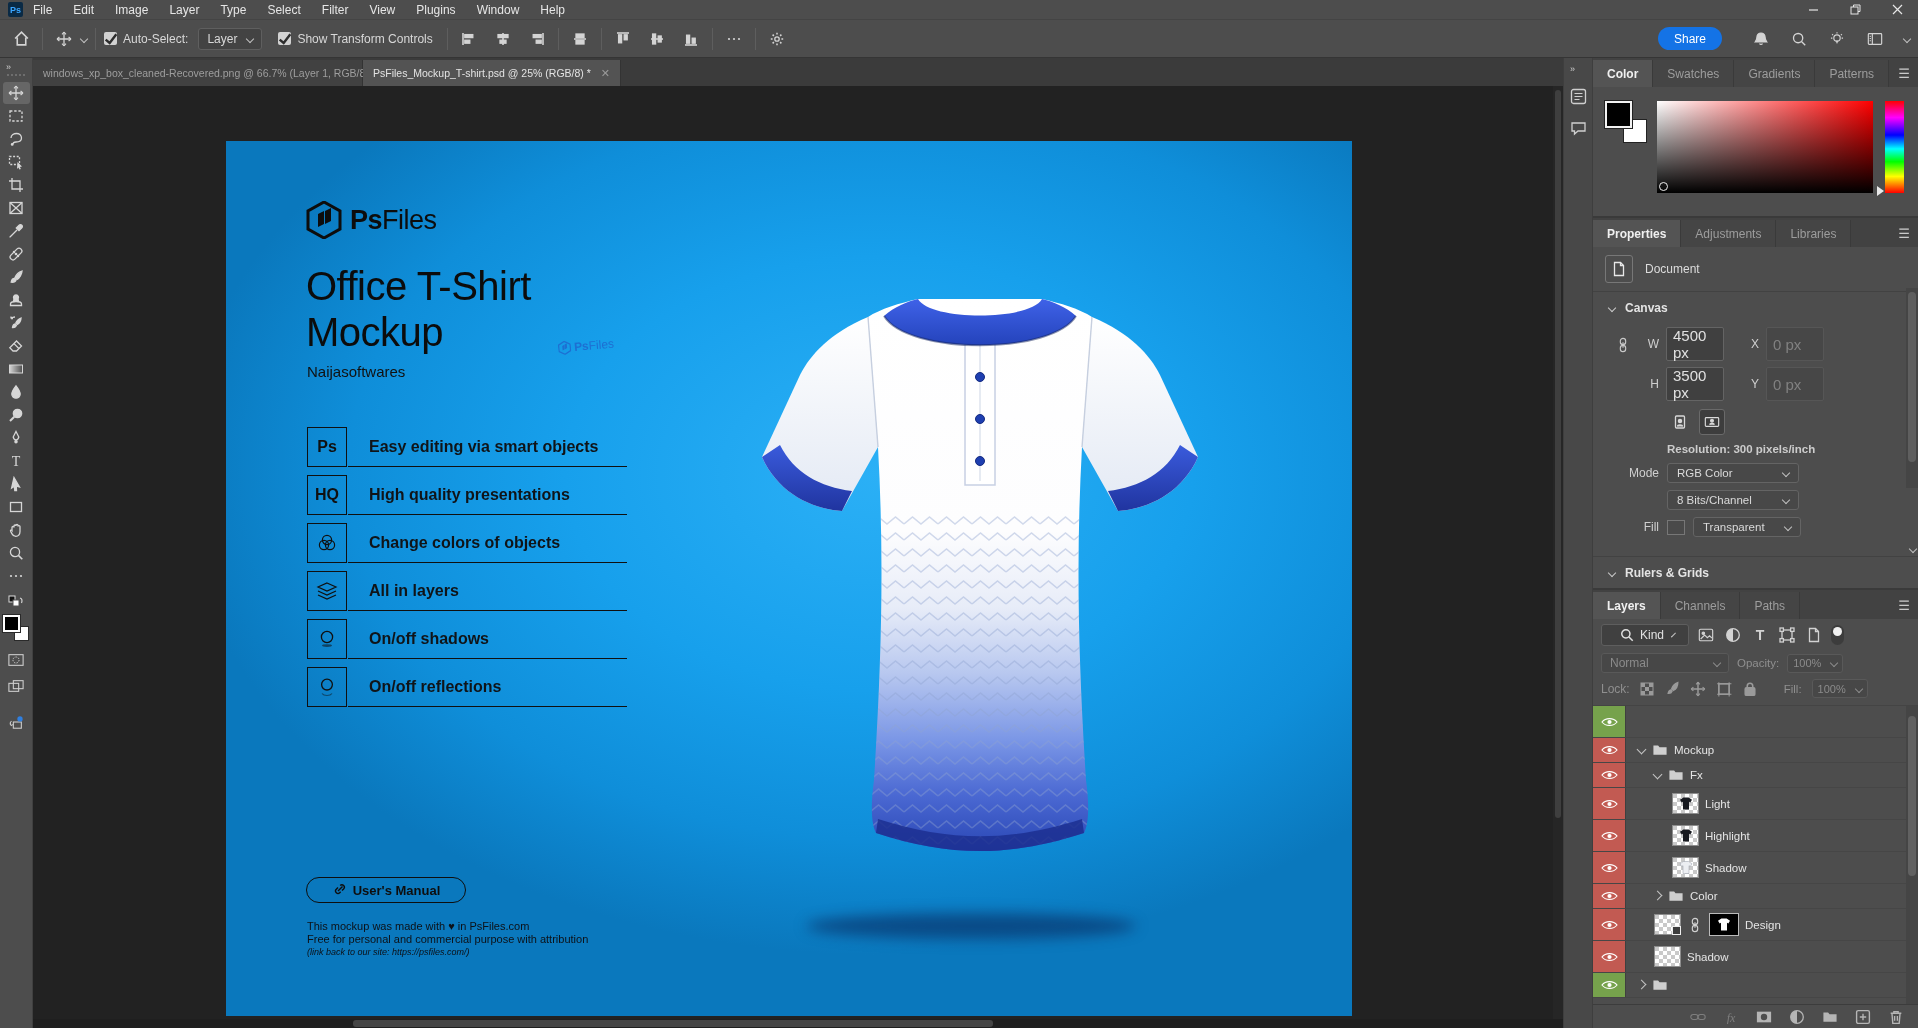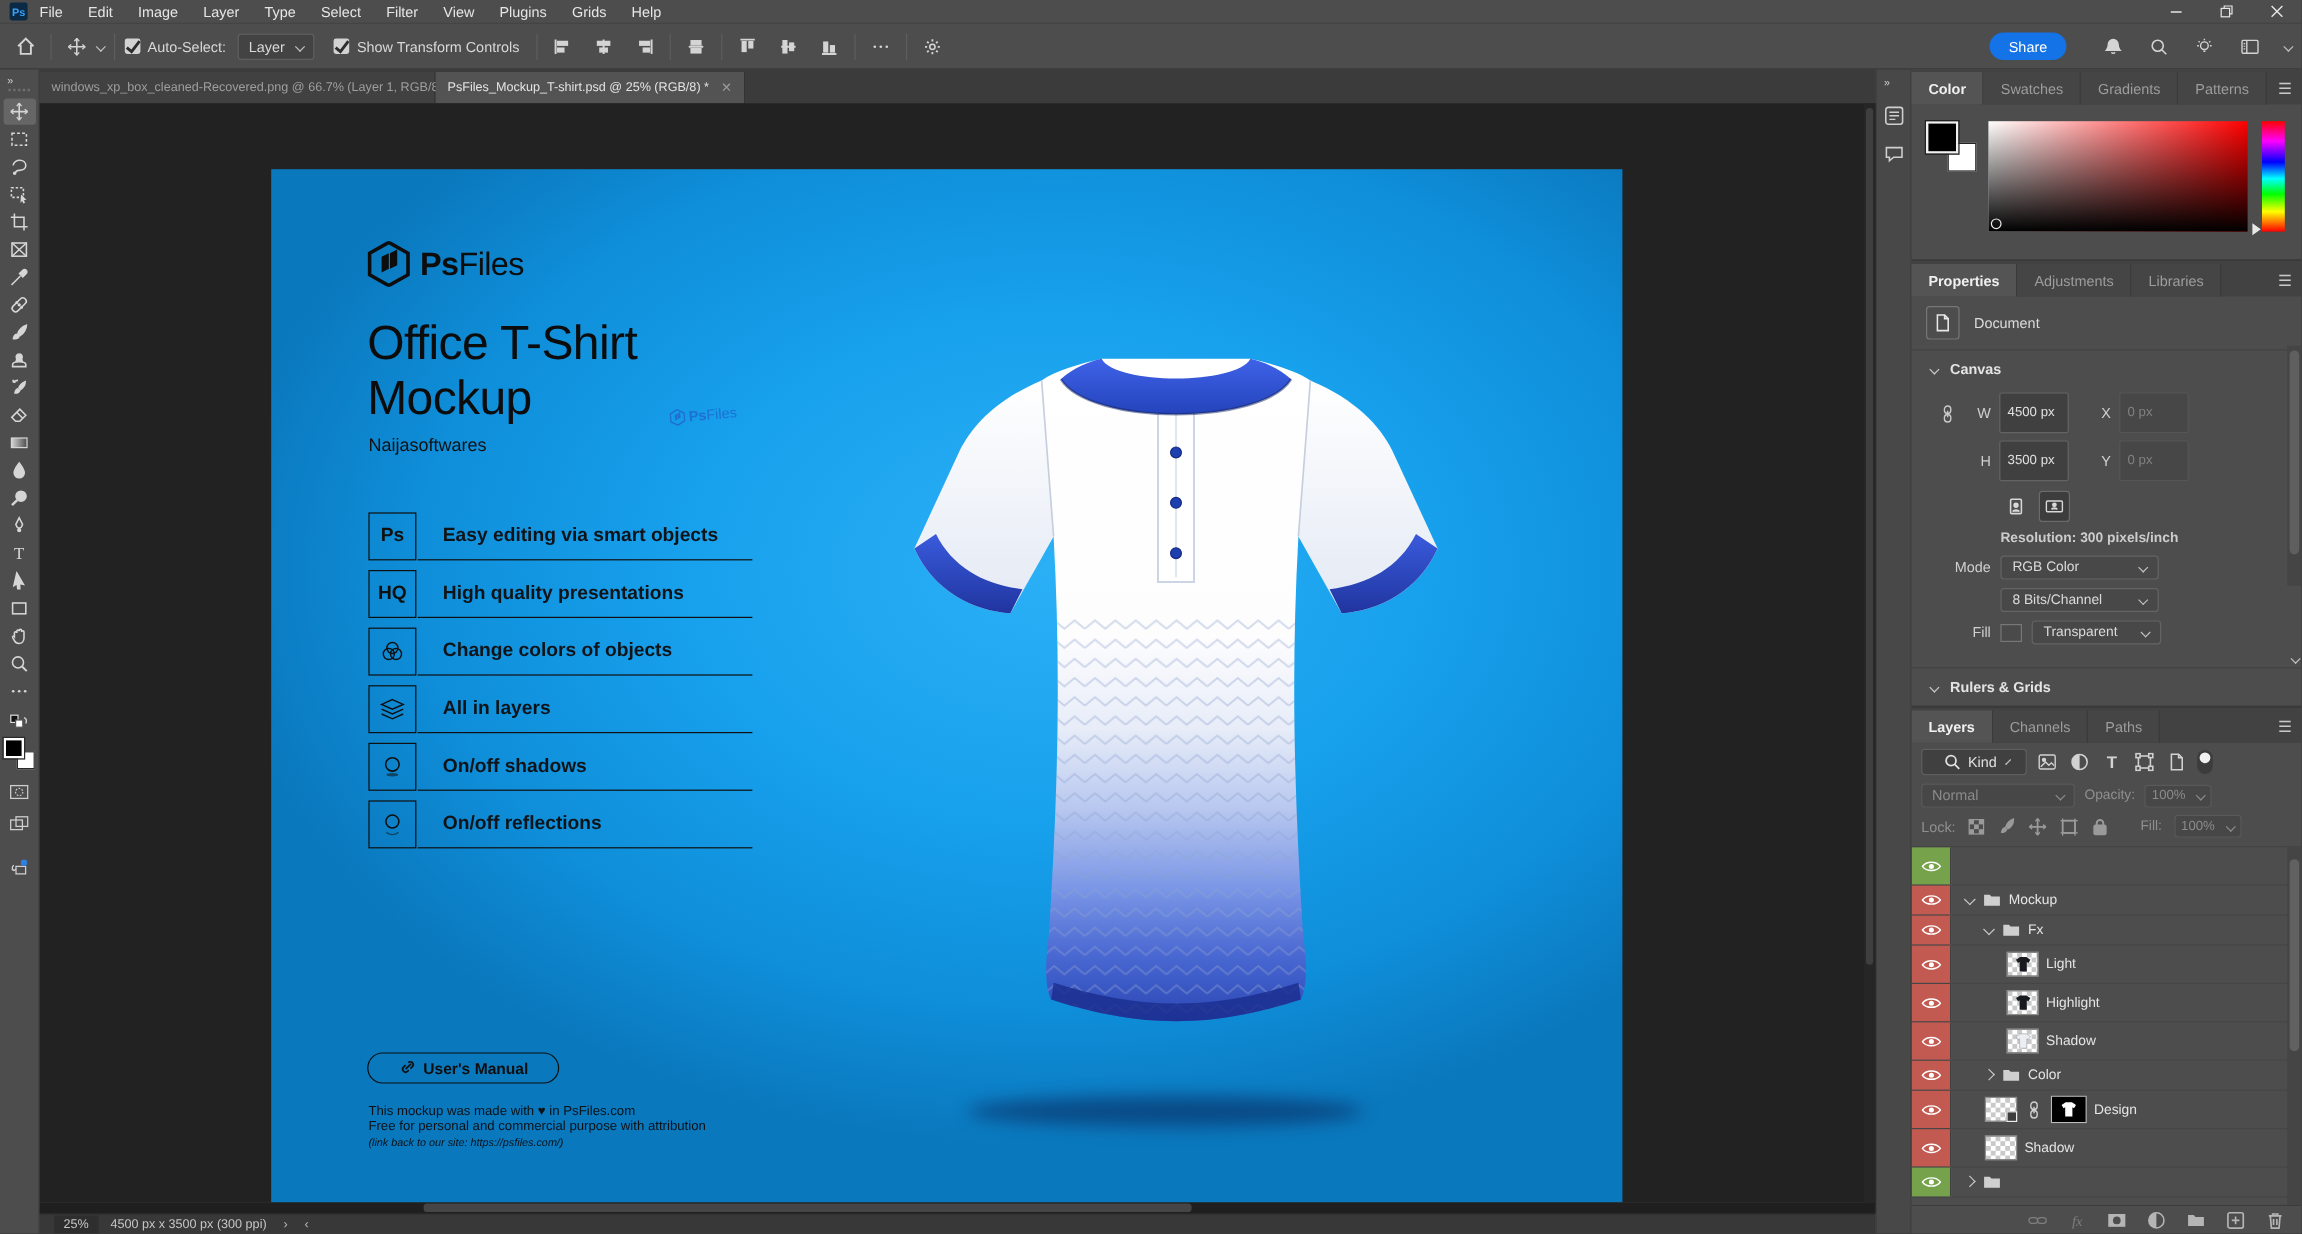--- a/index.html
+++ b/index.html
@@ -116,21 +116,21 @@
   .panel-props { height:372px; border-bottom:2px solid #3a3a3a; position:relative; }
   .doc-row { display:flex; align-items:center; gap:12px; padding:8px 12px; border-bottom:1px solid #424242; }
   .doc-icobox { width:28px; height:28px; border:1px solid #777; border-radius:3px; display:flex; align-items:center; justify-content:center; color:#e8e8e8; }
   .sect-head { display:flex; align-items:center; gap:10px; padding:9px 12px 6px; font-weight:bold; color:#e4e4e4; }
   .sect-head .chev { border-color:#c9c9c9; }
   .canvas-grid { position:relative; padding:2px 12px 8px 12px; }
   .wh-link { position:absolute; left:22px; top:16px; color:#c9c9c9; }
   .frow { display:flex; align-items:center; gap:7px; margin:4px 0 6px 40px; }
   .flabel { width:14px; color:#cfcfcf; text-align:right; }
   .field { width:58px; height:18px; background:#404040; border:1px solid #646464; border-radius:2px; color:#e0e0e0;
-    font-size:11px; display:flex; align-items:center; padding:16px 6px; }
+    font-size:15px; display:flex; align-items:center; padding:16px 6px; }
   .field.dis { background:#474747; border-color:#565656; color:#818181; }
   .xcol { margin-left:14px; }
   .orient-row { display:flex; gap:6px; margin:8px 0 8px 62px; }
   .orient { width:26px; height:26px; display:flex; align-items:center; justify-content:center; color:#d8d8d8; border-radius:3px; }
   .orient.sel { background:#3d3d3d; border:1px solid #6a6a6a; }
   .res-line { margin:2px 0 8px 62px; color:#cccccc; font-size:11.5px;font-weight:bold; }
   .mode-row { display:flex; align-items:center; gap:8px; margin:0 0 7px 12px; }
   .mode-label { width:42px; text-align:right; color:#cfcfcf; }
   .dd2 { background:#484848; border:1px solid #646464; border-radius:3px; height:20px; display:inline-flex; align-items:center;
     padding:0 9px; color:#dadada; font-size:11.5px; min-width:132px; justify-content:space-between; }
@@ -202,21 +202,21 @@
     <div class="menus">
       <span class="menu-item">File</span>
         <span class="menu-item">Edit</span>
         <span class="menu-item">Image</span>
         <span class="menu-item">Layer</span>
         <span class="menu-item">Type</span>
         <span class="menu-item">Select</span>
         <span class="menu-item">Filter</span>
         <span class="menu-item">View</span>
         <span class="menu-item">Plugins</span>
-        <span class="menu-item">Grids</span>
+        <span class="menu-item">Window</span>
         <span class="menu-item">Help</span>
     </div>
     <div class="win-controls">
       <span class="winbtn">
           <svg width="11" height="11" viewBox="0 0 11 11">
             <path d="M1 6 H10" stroke="#e6e6e6" stroke-width="1.2"></path>
           </svg>
         </span>
       <span class="winbtn">
           <svg width="11" height="11" viewBox="0 0 11 11">
@@ -823,26 +823,20 @@
         </div>
         <div class="vscroll">
             <span class="thumb"></span>
           </div>
       </div>
 
       <div class="hscroll">
           <span class="thumb"></span>
         </div>
 
-      <div class="statusbar">
-        <span class="zoom-field">25%</span>
-        <span>4500 px x 3500 px (300 ppi)</span>
-        <span class="status-chev">›</span>
-        <span class="status-chev">‹</span>
-      </div>
     </div>
 
     <div class="collapsed-dock">
       <span class="tb-collapse">»</span>
       <span class="cd-ico">
         <svg width="17" height="17" viewBox="0 0 17 17">
             <rect x="1.5" y="1.5" width="14" height="14" rx="2" fill="none" stroke="#cfcfcf" stroke-width="1.3"></rect>
             <path d="M4.5 5.5 h8 M4.5 8.5 h8 M4.5 11.5 h5" stroke="#cfcfcf" stroke-width="1.2"></path>
           </svg>
       </span>

